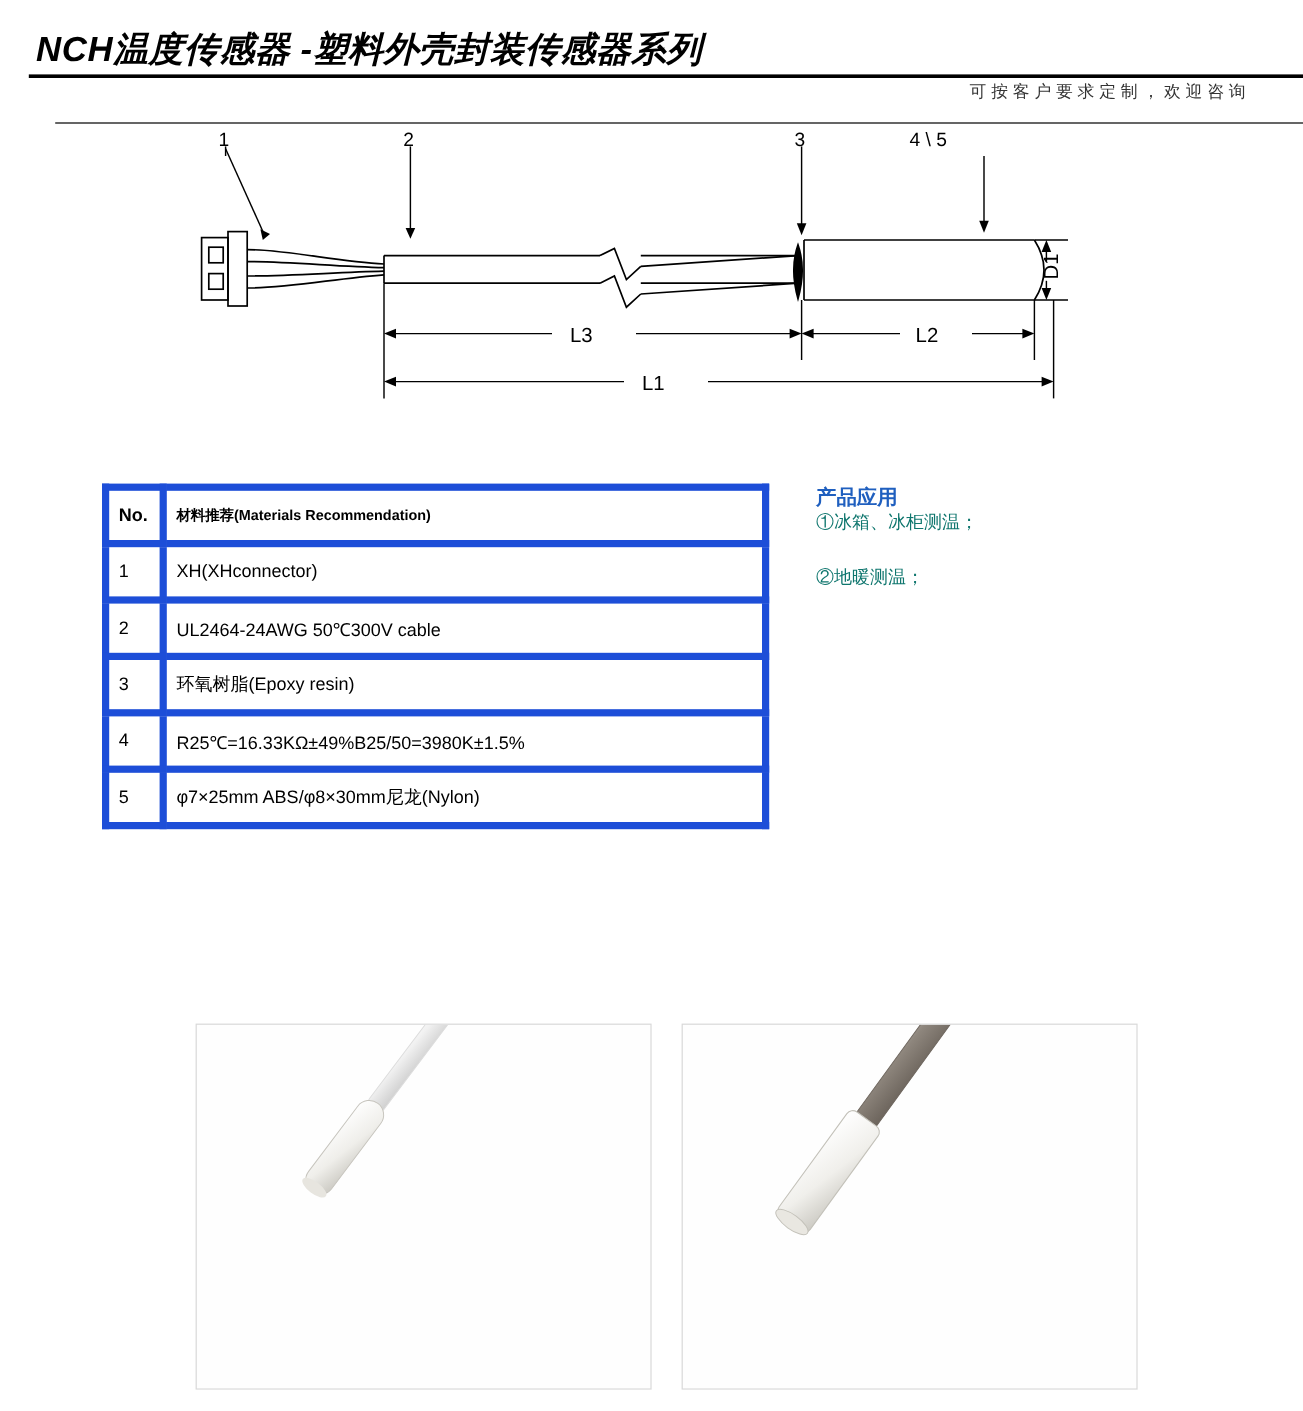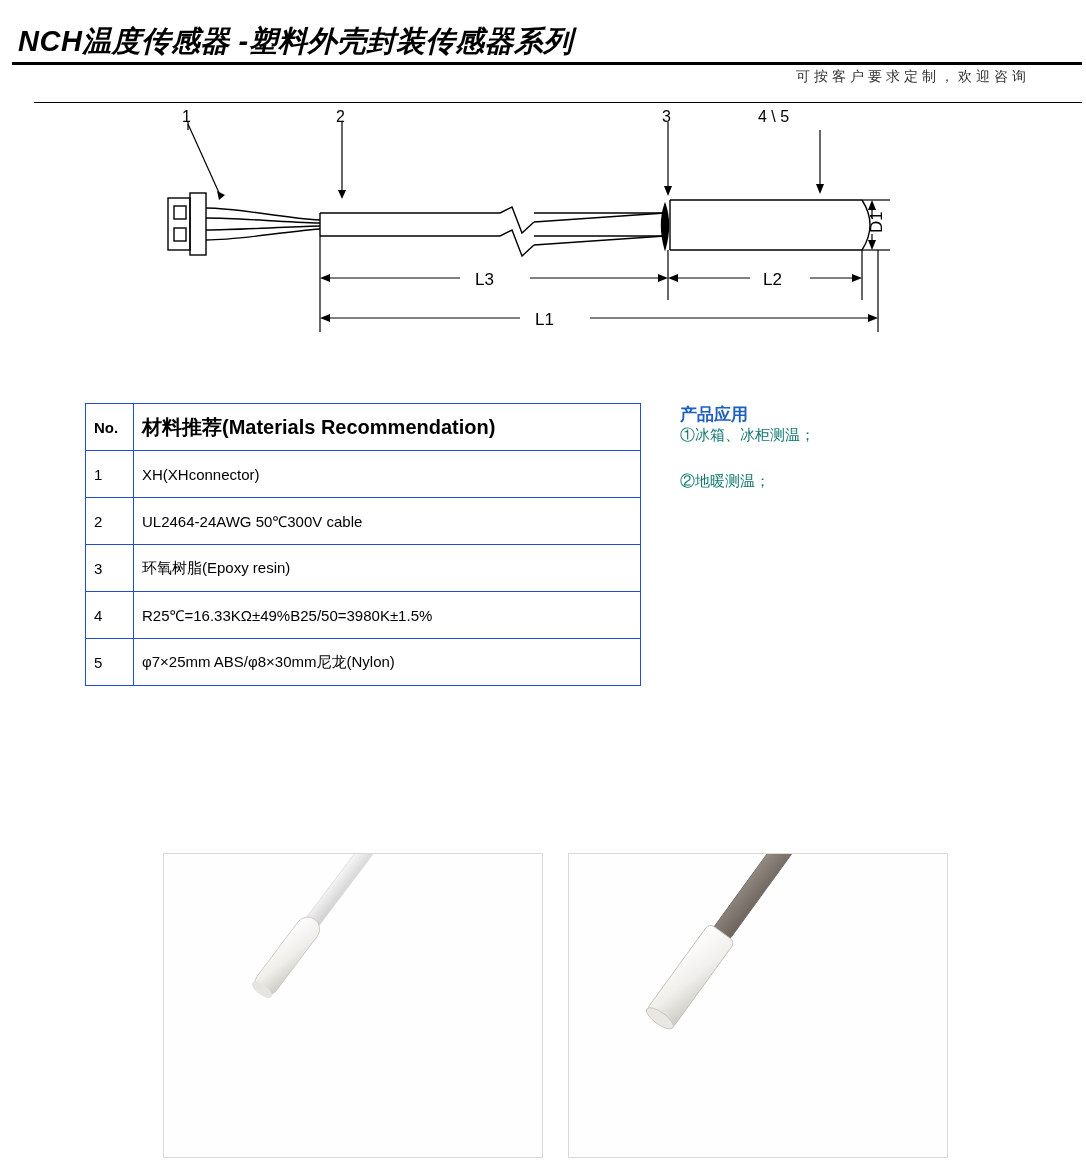--- a/index.html
+++ b/index.html
@@ -13,21 +13,21 @@
     position: relative;
     font-family: "Liberation Sans", sans-serif;
     color: #000;
     overflow: hidden;
   }
 
   
   .header {
     position: absolute;
     top: 14px;
-    left: 4px;
+    left: 16px;
     width: 1034px;
     height: 64px;
   }
   .header-title {
     position: absolute;
     left: 14px;
     top: 8px;
     font-size: 29px;
     font-weight: bold;
     font-style: italic;
@@ -73,31 +73,31 @@
   
   .materials-table {
     position: absolute;
     left: 85px;
     top: 403px;
     width: 556px;
     border-collapse: collapse;
     table-layout: fixed;
   }
   .materials-table td, .materials-table th {
-    border: 1px solid #1d4ed8;
+    border: 6px solid #1d4ed8;
     padding: 6px 8px;
     font-size: 15px;
     text-align: left;
     vertical-align: middle;
     height: 47px;
     box-sizing: border-box;
   }
   .materials-table th {
     font-weight: bold;
-    font-size: 20px;
+    font-size: 12px;
   }
   .materials-table .col-no { width: 48px; }
   .materials-table tbody td { font-weight: normal; }
   .materials-table thead th.col-no { font-size: 15px; }
 
   
   .apps {
     position: absolute;
     left: 680px;
     top: 403px;

